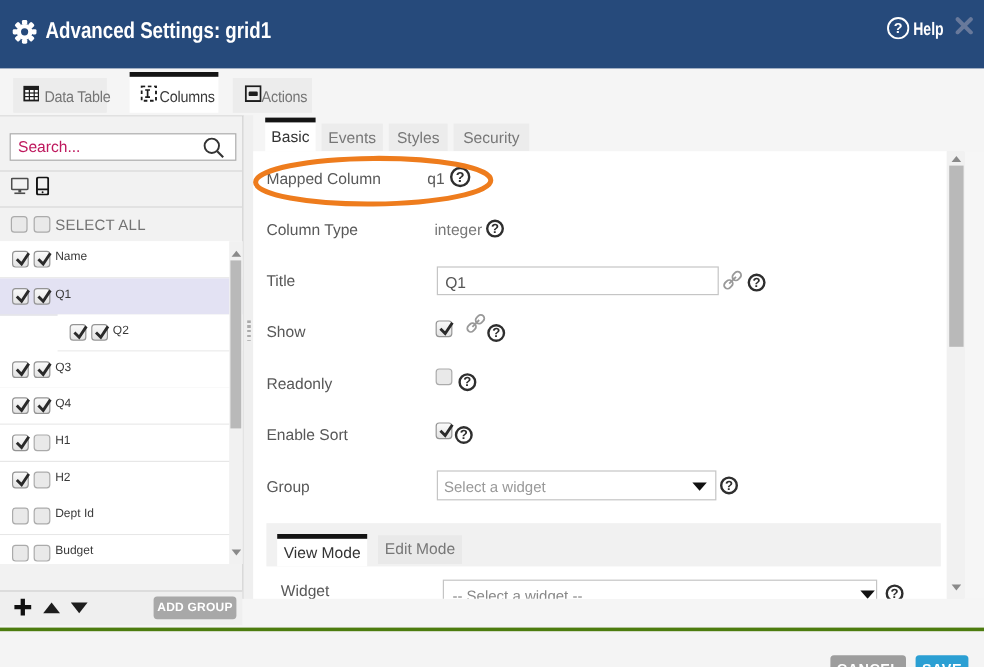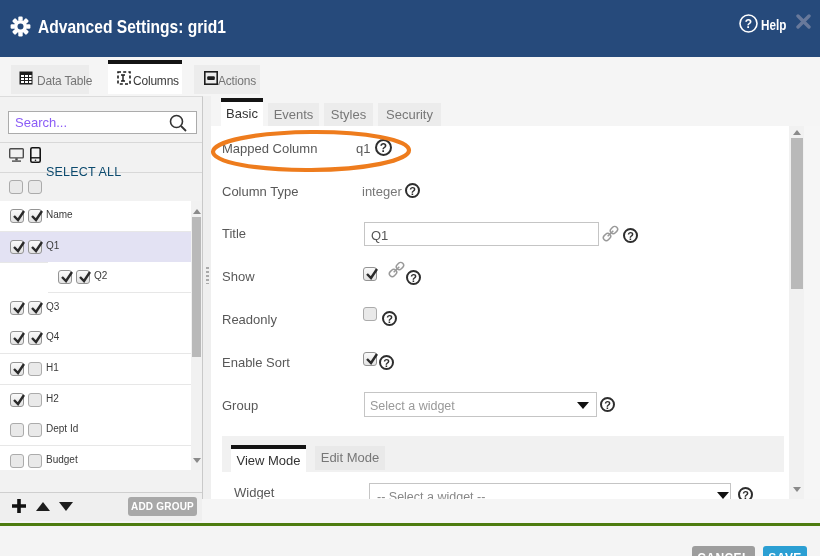--- a/index.html
+++ b/index.html
@@ -16,23 +16,23 @@
 .tab { position:absolute; background:#ececec; color:#757575; font-size:14px; }
 .tabx { position:absolute; top:65px; height:29px; }
 #tab-dt { left:11px;  width:78px; }
 #tab-ac { left:194px; width:66px; }
 #tab-col { position:absolute; left:108px; top:60px; width:74px; height:34px; background:#fff; border-top:4px solid #141414; color:#3a3a3a; font-size:13px; }
 .tablbl { position:absolute; top:8px; white-space:nowrap; font-size:13px; letter-spacing:-0.2px; transform:scaleX(0.92); transform-origin:left center; }
 
 
 #lpanel { position:absolute; left:0; top:96px; width:203px; height:403px; background:#f2f2f2; border-right:1px solid #c9c9c9; border-top:1px solid #dcdcdc; }
 #search { position:absolute; left:8px; top:14px; width:189px; height:23px; background:#fff; border:1px solid #ababab; }
-#searchtxt { position:absolute; left:15px; top:18px; font-size:13px; color:#8b5cf6; }
+#searchtxt { position:absolute; left:15px; top:18px; font-size:13px; color:#be185d; }
 .hline { position:absolute; left:0; width:202px; height:1px; background:#d8d8d8; }
-#selall { position:absolute; left:46px; top:68px; font-size:12.5px; color:#0c4a6e; letter-spacing:0.2px; }
+#selall { position:absolute; left:46px; top:84px; font-size:12.5px; color:#737373; letter-spacing:0.2px; }
 #list { position:absolute; left:0; top:201px; width:202px; height:269px; background:#fff; overflow:hidden; }
 .row { position:absolute; left:0; width:202px; height:31px; border-bottom:1px solid #e7e7e7; background:#fff; }
 .row .lbl { position:absolute; left:46px; top:8px; font-size:10px; color:#3a3a3a; }
 .cb { position:absolute; width:14px; height:14px; border:1px solid #949494; border-radius:3px; background:linear-gradient(#fafafa,#e3e3e3); }
 .cb.off { background:#e9e9e9; border-color:#ababab; }
 .cb svg { position:absolute; left:0px; top:-2px; }
 #addgrp { position:absolute; left:128px; top:4px; width:69px; height:19px; background:#a8a8a8; border-radius:3px; color:#fff; font-size:10px; font-weight:bold; text-align:center; line-height:19px; letter-spacing:0.2px; white-space:nowrap; }
 .tri-up { width:0; height:0; border-left:7px solid transparent; border-right:7px solid transparent; border-bottom:9px solid #1d1d1d; position:absolute; }
 .tri-dn { width:0; height:0; border-left:7px solid transparent; border-right:7px solid transparent; border-top:9px solid #1d1d1d; position:absolute; }
 

